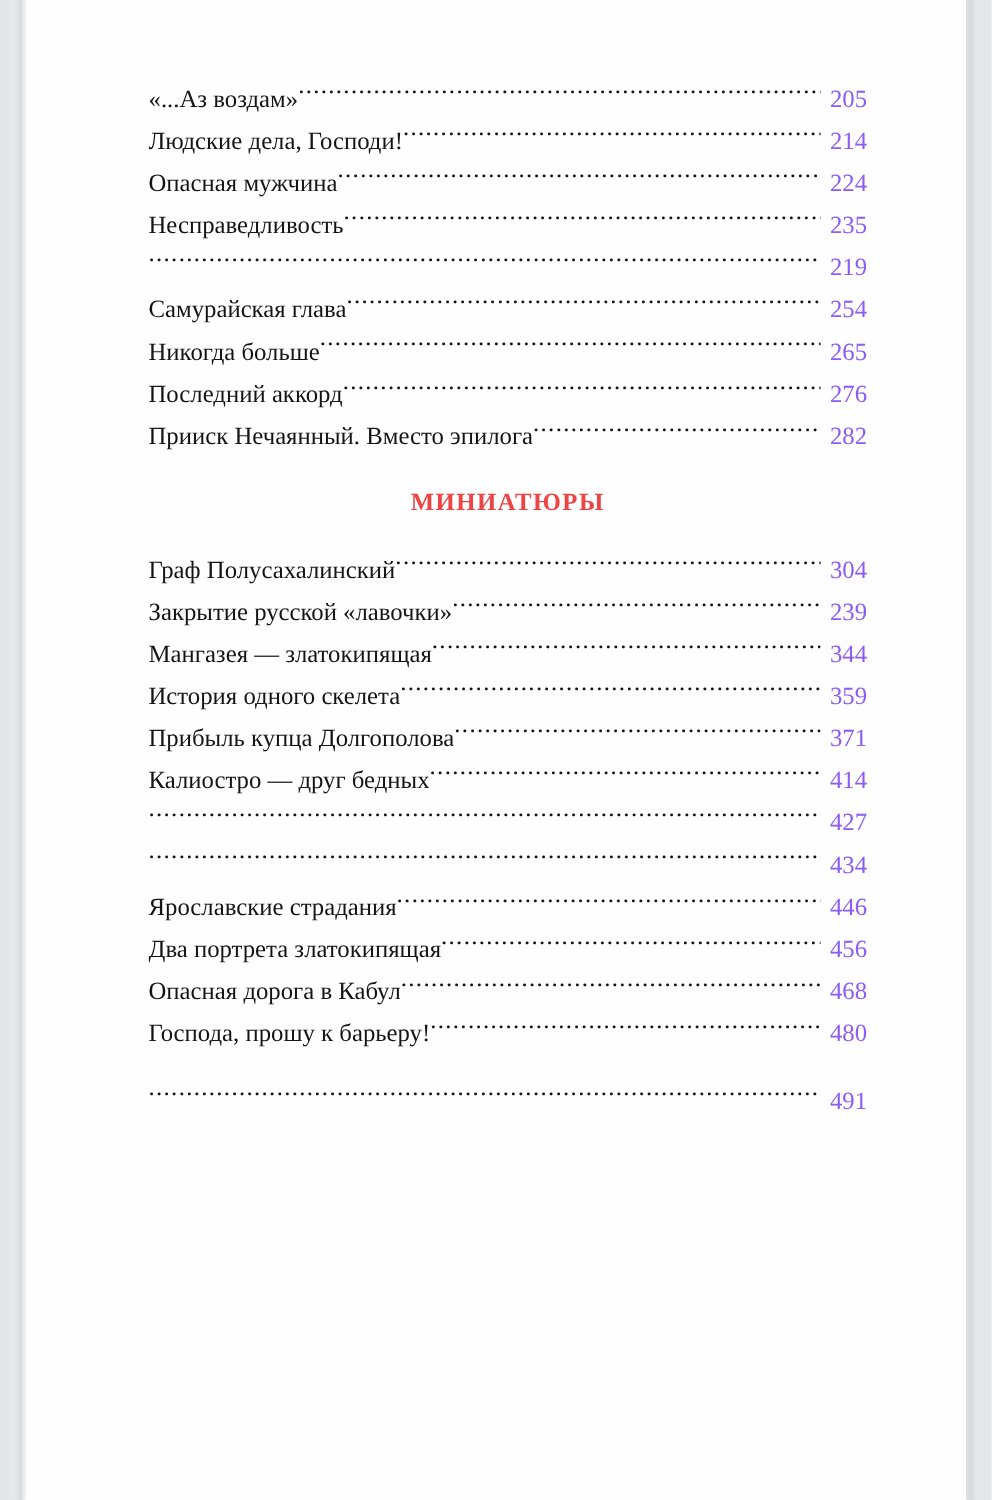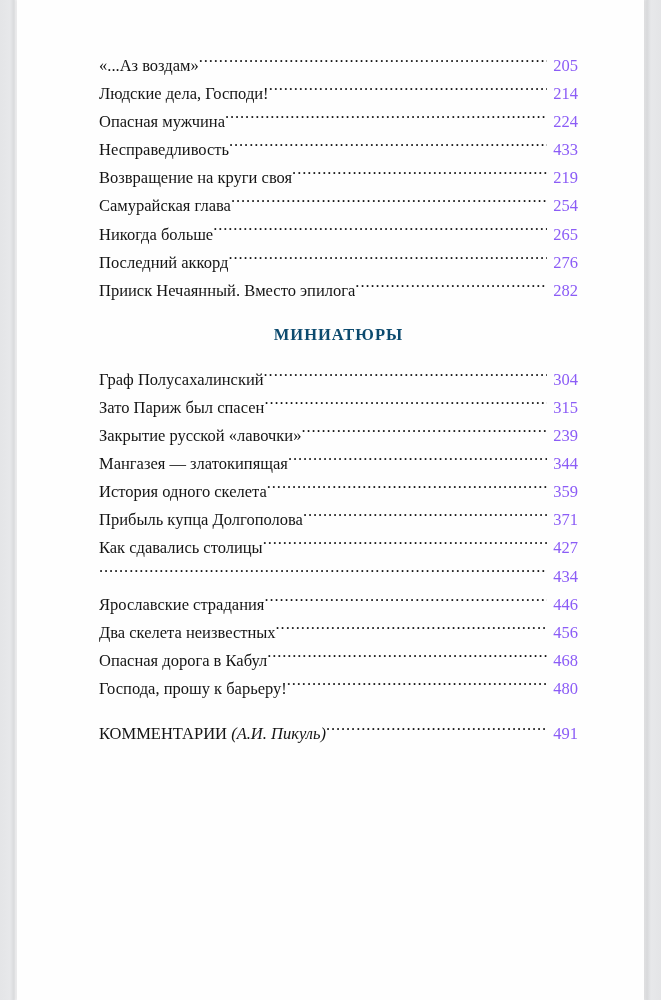--- a/index.html
+++ b/index.html
@@ -92,21 +92,21 @@
   .toc-line.caps .toc-title { letter-spacing: 0.15px; }
 
   .title-italic { font-style: italic; }
 
   
   .section-heading {
     text-align: center;
     font-size: 16.5px;
     font-weight: bold;
     letter-spacing: 1.0px;
-    color: #0c4a6e;
+    color: #ef4444;
     margin-top: 20px;
     margin-bottom: 21px;
   }
 </style>
 </head>
 <body>
 
 <div class="page-wrap">
   <div class="page">
     <div class="content">
@@ -123,24 +123,23 @@
             <span class="toc-page">214</span>
           </div>
           <div class="toc-line">
             <span class="toc-title">Опасная мужчина</span>
             <span class="leader"></span>
             <span class="toc-page">224</span>
           </div>
           <div class="toc-line">
             <span class="toc-title">Несправедливость</span>
             <span class="leader"></span>
-            <span class="toc-page">433</span>
-          </div>
-          <div class="toc-line">
-            <span class="toc-title">Возвращение на круги своя</span>
+            <span class="toc-page">235</span>
+          </div>
+          <div class="toc-line">
             <span class="leader"></span>
             <span class="toc-page">219</span>
           </div>
           <div class="toc-line">
             <span class="toc-title">Самурайская глава</span>
             <span class="leader"></span>
             <span class="toc-page">254</span>
           </div>
           <div class="toc-line">
             <span class="toc-title">Никогда больше</span>
@@ -161,78 +160,76 @@
 
       <div class="section-heading">МИНИАТЮРЫ</div>
 
       <div id="miniatures">
           <div class="toc-line">
             <span class="toc-title">Граф Полусахалинский</span>
             <span class="leader"></span>
             <span class="toc-page">304</span>
           </div>
           <div class="toc-line">
-            <span class="toc-title">Зато Париж был спасен</span>
-            <span class="leader"></span>
-            <span class="toc-page">315</span>
-          </div>
-          <div class="toc-line">
             <span class="toc-title">Закрытие русской «лавочки»</span>
             <span class="leader"></span>
             <span class="toc-page">239</span>
           </div>
           <div class="toc-line">
             <span class="toc-title">Мангазея — златокипящая</span>
             <span class="leader"></span>
             <span class="toc-page">344</span>
           </div>
           <div class="toc-line">
             <span class="toc-title">История одного скелета</span>
             <span class="leader"></span>
             <span class="toc-page">359</span>
           </div>
           <div class="toc-line">
             <span class="toc-title">Прибыль купца Долгополова</span>
             <span class="leader"></span>
             <span class="toc-page">371</span>
           </div>
           <div class="toc-line">
-            <span class="toc-title">Как сдавались столицы</span>
+            <span class="toc-title">Калиостро — друг бедных</span>
+            <span class="leader"></span>
+            <span class="toc-page">414</span>
+          </div>
+          <div class="toc-line">
             <span class="leader"></span>
             <span class="toc-page">427</span>
           </div>
           <div class="toc-line">
             <span class="leader"></span>
             <span class="toc-page">434</span>
           </div>
           <div class="toc-line">
             <span class="toc-title">Ярославские страдания</span>
             <span class="leader"></span>
             <span class="toc-page">446</span>
           </div>
           <div class="toc-line">
-            <span class="toc-title">Два скелета неизвестных</span>
+            <span class="toc-title">Два портрета златокипящая</span>
             <span class="leader"></span>
             <span class="toc-page">456</span>
           </div>
           <div class="toc-line">
             <span class="toc-title">Опасная дорога в Кабул</span>
             <span class="leader"></span>
             <span class="toc-page">468</span>
           </div>
           <div class="toc-line">
             <span class="toc-title">Господа, прошу к барьеру!</span>
             <span class="leader"></span>
             <span class="toc-page">480</span>
           </div>
         </div>
 
       <div id="commentary">
           <div class="toc-line spaced-before">
-            <span class="toc-title"><span>КОММЕНТАРИИ </span><span class="title-italic">(А.И. Пикуль)</span></span>
             <span class="leader"></span>
             <span class="toc-page">491</span>
           </div>
         </div>
 
     </div>
   </div>
 </div>
 
 </body></html>

